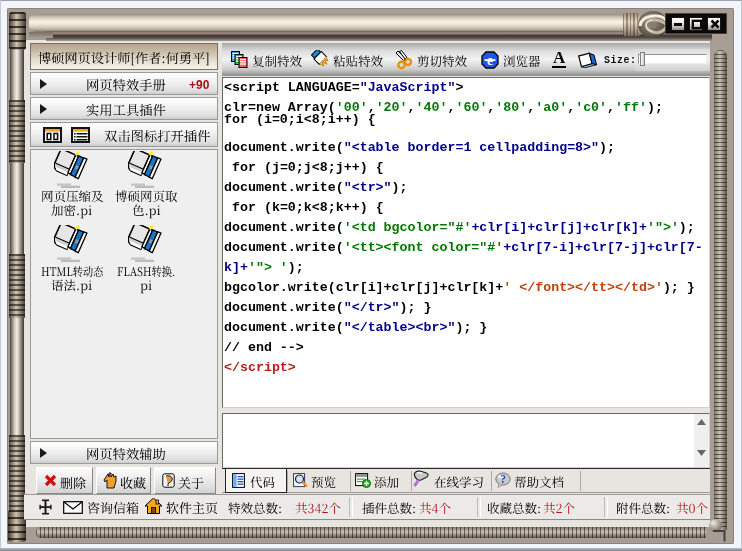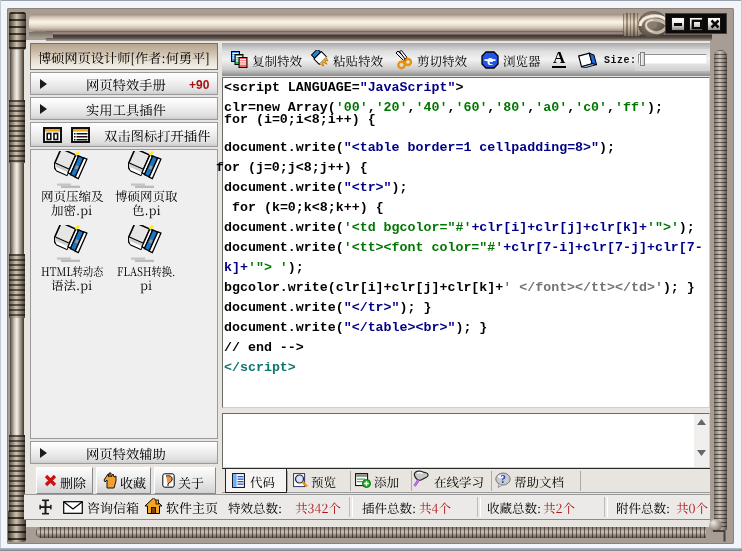--- a/index.html
+++ b/index.html
@@ -277,31 +277,31 @@
   </svg>
 <div class="abs" style="left:635px;top:49px;width:75px;height:22px;background:linear-gradient(180deg,#dcdcdc,#f0f0f0 45%,#d0d0d0)"></div>
 <div class="abs" style="left:604px;top:55px;font:bold 10px 'Liberation Mono';color:#111;letter-spacing:0.5px">Size:</div>
 <div class="abs" style="left:638px;top:54px;width:69px;height:10px;background:#fff;border:1px solid #909090;border-bottom-color:#f0f0f0;border-right-color:#f0f0f0;box-sizing:border-box;border-radius:1px"></div>
 <div class="abs" style="left:640px;top:52px;width:5px;height:14px;background:linear-gradient(90deg,#fafafa,#cccccc);border:1px solid #808080;box-sizing:border-box"></div>
 <div class="abs" style="left:222px;top:77px;width:488px;height:331px;background:#fff;border:1px solid #6a6a6a;border-bottom-color:#d0d0d0;border-right-color:#d0d0d0;box-sizing:border-box"></div>
 <div class="abs" style="left:224px;top:80px;font:bold 13.3px 'Liberation Mono';white-space:pre"><span style="color:#000">&lt;script LANGUAGE=</span><span style="color:#000088">"JavaScript"</span><span style="color:#000">&gt;</span></div>
 <div class="abs" style="left:224px;top:100px;font:bold 13.3px 'Liberation Mono';white-space:pre"><span style="color:#000">clr=new Array(</span><span style="color:#007700">'00'</span><span style="color:#000">,</span><span style="color:#007700">'20'</span><span style="color:#000">,</span><span style="color:#007700">'40'</span><span style="color:#000">,</span><span style="color:#007700">'60'</span><span style="color:#000">,</span><span style="color:#007700">'80'</span><span style="color:#000">,</span><span style="color:#007700">'a0'</span><span style="color:#000">,</span><span style="color:#007700">'c0'</span><span style="color:#000">,</span><span style="color:#007700">'ff'</span><span style="color:#000">);</span></div>
 <div class="abs" style="left:224px;top:112px;font:bold 13.3px 'Liberation Mono';white-space:pre"><span style="color:#000">for (i=0;i&lt;8;i++) {</span></div>
 <div class="abs" style="left:224px;top:140px;font:bold 13.3px 'Liberation Mono';white-space:pre"><span style="color:#000">document.write(</span><span style="color:#000088">"&lt;table border=1 cellpadding=8&gt;"</span><span style="color:#000">);</span></div>
-<div class="abs" style="left:216px;top:160px;font:bold 13.3px 'Liberation Mono';white-space:pre"><span style="color:#000">for (j=0;j&lt;8;j++) {</span></div>
+<div class="abs" style="left:232px;top:160px;font:bold 13.3px 'Liberation Mono';white-space:pre"><span style="color:#000">for (j=0;j&lt;8;j++) {</span></div>
 <div class="abs" style="left:224px;top:180px;font:bold 13.3px 'Liberation Mono';white-space:pre"><span style="color:#000">document.write(</span><span style="color:#000088">"&lt;tr&gt;"</span><span style="color:#000">);</span></div>
 <div class="abs" style="left:232px;top:200px;font:bold 13.3px 'Liberation Mono';white-space:pre"><span style="color:#000">for (k=0;k&lt;8;k++) {</span></div>
 <div class="abs" style="left:224px;top:220px;font:bold 13.3px 'Liberation Mono';white-space:pre"><span style="color:#000">document.write(</span><span style="color:#007700">'&lt;td bgcolor="#'</span><span style="color:#000088">+clr[i]+clr[j]+clr[k]+</span><span style="color:#007700">'"&gt;'</span><span style="color:#000">);</span></div>
 <div class="abs" style="left:224px;top:240px;font:bold 13.3px 'Liberation Mono';white-space:pre"><span style="color:#000">document.write(</span><span style="color:#007700">'&lt;tt&gt;&lt;font color="#'</span><span style="color:#000088">+clr[7-i]+clr[7-j]+clr[7-</span></div>
 <div class="abs" style="left:224px;top:260px;font:bold 13.3px 'Liberation Mono';white-space:pre"><span style="color:#000088">k]+</span><span style="color:#007700">'"&gt; '</span><span style="color:#000">);</span></div>
-<div class="abs" style="left:224px;top:280px;font:bold 13.3px 'Liberation Mono';white-space:pre"><span style="color:#000">bgcolor.write(clr[i]+clr[j]+clr[k]+</span><span style="color:#737373">' &lt;/font&gt;&lt;/tt&gt;&lt;/td&gt;'</span><span style="color:#000">); }</span></div>
+<div class="abs" style="left:224px;top:280px;font:bold 13.3px 'Liberation Mono';white-space:pre"><span style="color:#000">bgcolor.write(clr[i]+clr[j]+clr[k]+</span><span style="color:#c2410c">' &lt;/font&gt;&lt;/tt&gt;&lt;/td&gt;'</span><span style="color:#000">); }</span></div>
 <div class="abs" style="left:224px;top:300px;font:bold 13.3px 'Liberation Mono';white-space:pre"><span style="color:#000">document.write(</span><span style="color:#000088">"&lt;/tr&gt;"</span><span style="color:#000">); }</span></div>
 <div class="abs" style="left:224px;top:320px;font:bold 13.3px 'Liberation Mono';white-space:pre"><span style="color:#000">document.write(</span><span style="color:#000088">"&lt;/table&gt;&lt;br&gt;"</span><span style="color:#000">); }</span></div>
 <div class="abs" style="left:224px;top:340px;font:bold 13.3px 'Liberation Mono';white-space:pre"><span style="color:#000">// end --&gt;</span></div>
-<div class="abs" style="left:224px;top:360px;font:bold 13.3px 'Liberation Mono';white-space:pre"><span style="color:#0f766e">&lt;/script&gt;</span></div>
+<div class="abs" style="left:224px;top:360px;font:bold 13.3px 'Liberation Mono';white-space:pre"><span style="color:#b91c1c">&lt;/script&gt;</span></div>
 <div class="abs" style="left:222px;top:413px;width:488px;height:55px;background:#fff;border:1px solid #6a6a6a;border-bottom-color:#d0d0d0;border-right-color:#d0d0d0;box-sizing:border-box"></div>
 <div class="abs" style="left:694px;top:414px;width:15px;height:53px;background:#f1efee"></div>
 <svg class="abs" style="left:697px;top:419px" width="9" height="6" viewBox="0 0 9 6">
     <path d="M4.5 0 L9 6 L0 6 Z" fill="#666"></path>
   </svg>
 <svg class="abs" style="left:697px;top:450px" width="9" height="6" viewBox="0 0 9 6">
     <path d="M0 0 L9 0 L4.5 6 Z" fill="#666"></path>
   </svg>
 <div class="abs" style="left:222px;top:468px;width:488px;height:1px;background:#2a2a2a"></div>
 <div class="abs" style="left:222px;top:469px;width:488px;height:24px;background:#e8e5e0;border-bottom:1px solid #9a9a9a;box-sizing:border-box"></div>

